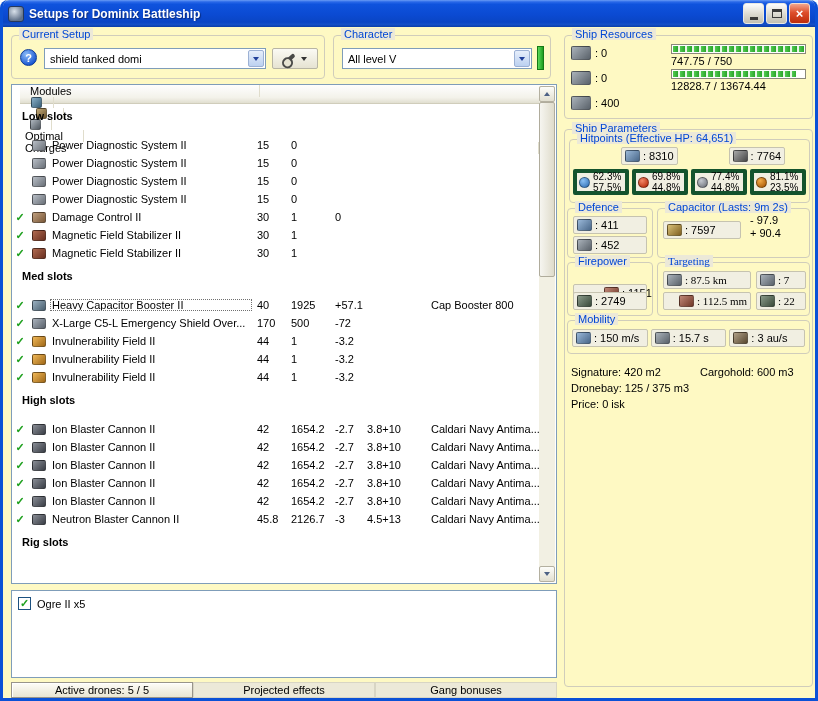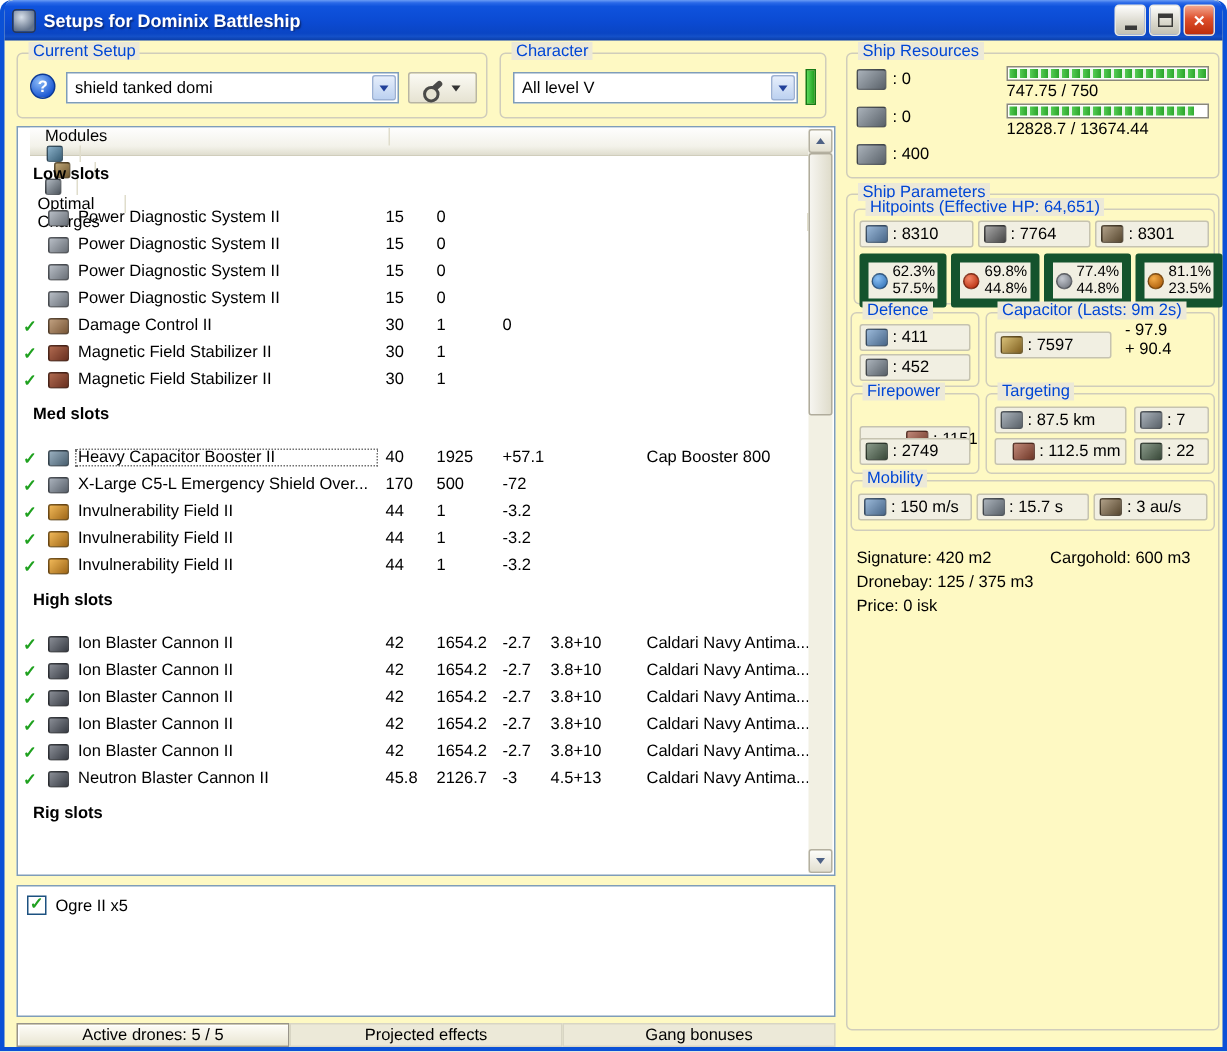--- a/index.html
+++ b/index.html
@@ -133,37 +133,37 @@
     border:1px solid rgba(0,0,0,.35); background:linear-gradient(135deg,#aab2ba,#5a626a); }
   .si-shield { background:linear-gradient(135deg,#9ab8d8,#4a688a); }
   .si-armor { background:linear-gradient(135deg,#a8a8a8,#484848); }
   .si-hull { background:linear-gradient(135deg,#b0a088,#584830); }
   .si-cap { background:linear-gradient(135deg,#d8c078,#806020); }
   .si-fire { background:linear-gradient(135deg,#c08878,#703828); }
   .si-drone { background:linear-gradient(135deg,#8a9a8a,#3a4a3a); }
 
   .hp-group { left:4px; top:9px; width:241px; height:64px; }
   .hp-row { position:absolute; top:7px; left:3px; right:3px; display:flex; gap:3px; }
-  .hp-row .stat-cell { flex:1; }
+  .hp-row .stat-cell { flex:1;margin-left:48px; }
   .resist-row { position:absolute; top:29px; left:3px; right:3px; display:flex; gap:3px; }
-  .resist-cell { flex:1; border:6px solid #14532d; border-radius:2px; background:#f1efe2;
-    display:flex; align-items:center; gap:3px; padding:0 2px; height:36px; }
+  .resist-cell { flex:1; border:4px solid #14532d; border-radius:2px; background:#f1efe2;
+    display:flex; align-items:center; gap:3px; padding:0 2px; height:26px; }
   .resist-icon { width:11px; height:11px; border-radius:50%; flex:none; border:1px solid rgba(0,0,0,.35); }
   .ri-em { background:radial-gradient(circle at 35% 30%,#8ac0f4,#2a6ab0); }
   .ri-thermal { background:radial-gradient(circle at 35% 30%,#f48868,#b02000); }
   .ri-kinetic { background:radial-gradient(circle at 35% 30%,#c4c8d0,#686c74); }
   .ri-explosive { background:radial-gradient(circle at 35% 30%,#f4ac48,#a05000); }
   .resist-vals { font-size:10px; line-height:11px; }
 
   .defence-group { left:2px; top:78px; width:86px; height:50px; }
   .defence-group .stat-cell { position:absolute; left:5px; right:5px; }
   .capacitor-group { left:92px; top:78px; width:153px; height:50px; }
   .firepower-group { left:2px; top:132px; width:86px; height:54px; }
   .firepower-group .stat-cell { position:absolute; left:5px; right:5px; }
-  .targeting-group { left:92px; top:132px; width:153px; height:54px; }
+  .targeting-group { left:92px; top:132px; width:153px; height:54px;font-family:Liberation Serif, serif; }
   .mobility-group { left:2px; top:190px; width:243px; height:34px;text-decoration:underline; }
 
   .cap-cell { position:absolute; left:5px; top:12px; width:78px; }
   .cap-delta { position:absolute; left:92px; top:5px; line-height:13px; white-space:nowrap; }
 
   .tg-cell { position:absolute; }
   .mob-row { position:absolute; top:8px; left:4px; right:4px; display:flex; gap:3px; }
   .mob-row .stat-cell { flex:1; }
 
   .sp-line { position:absolute; left:6px; white-space:nowrap; }

